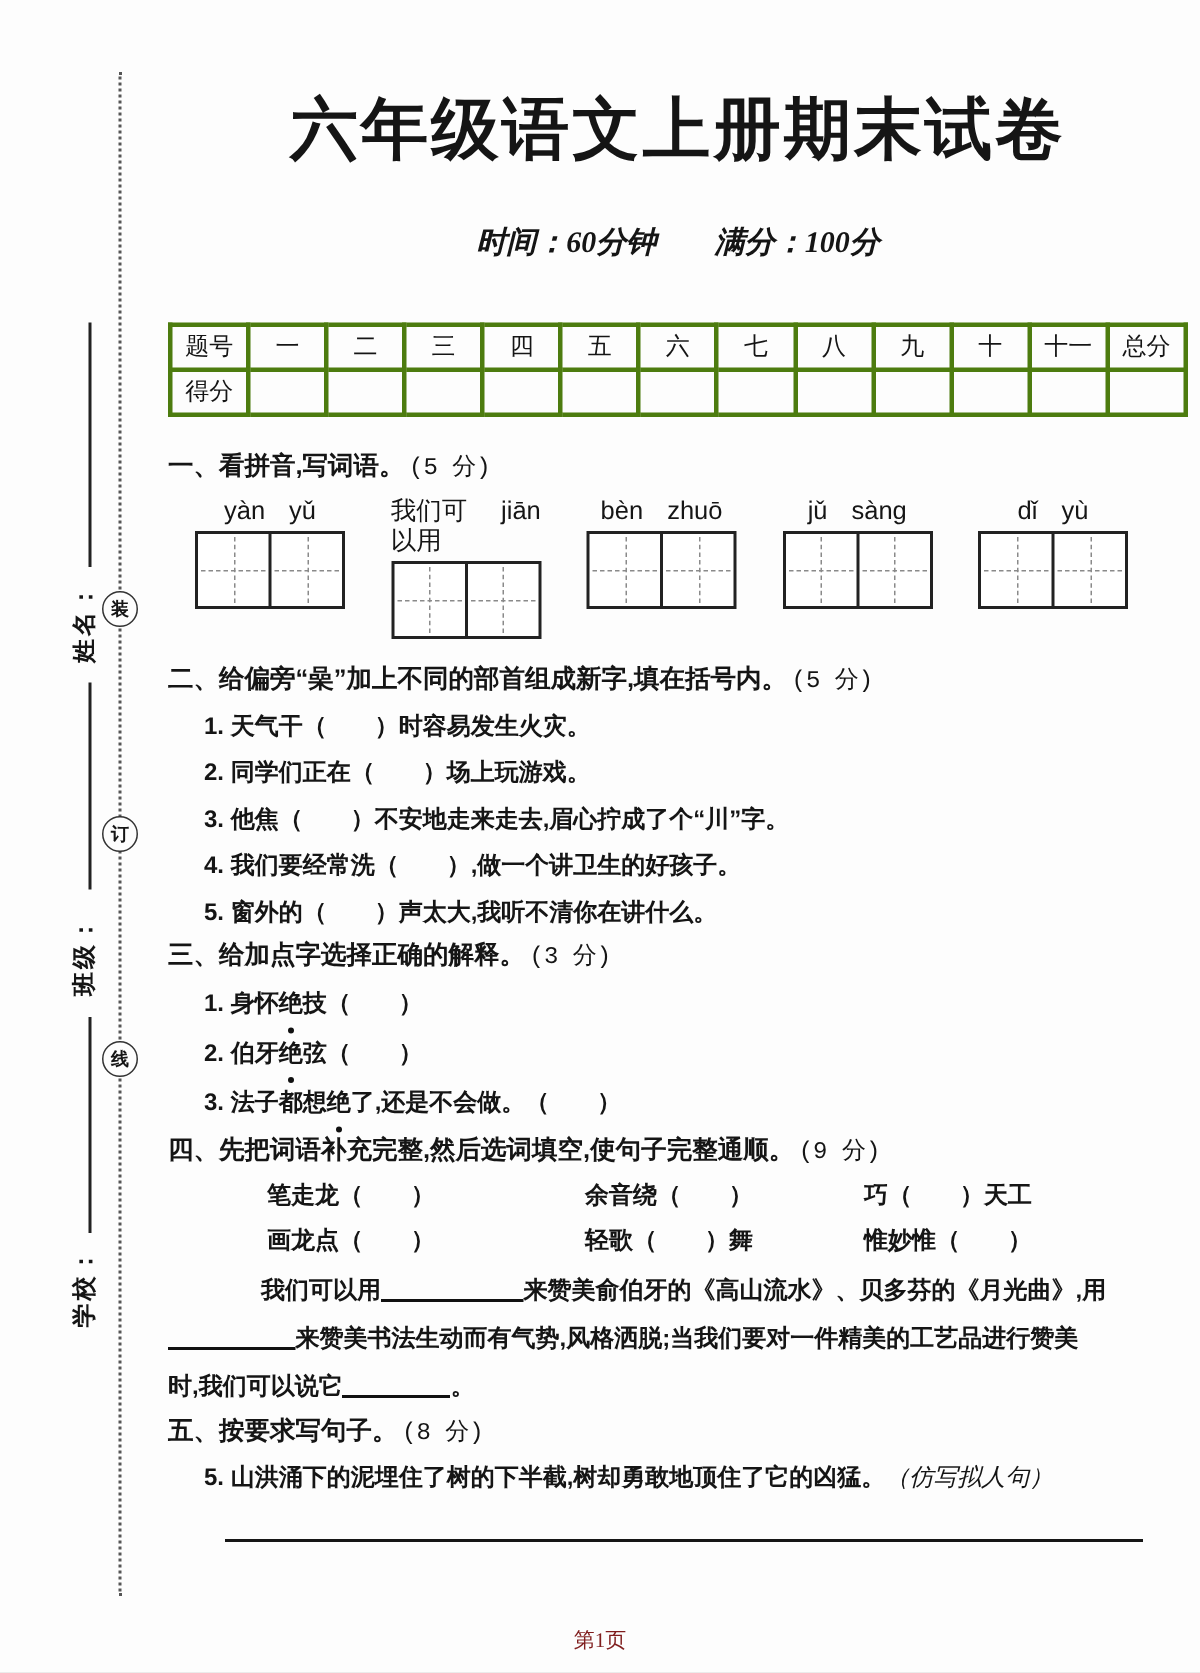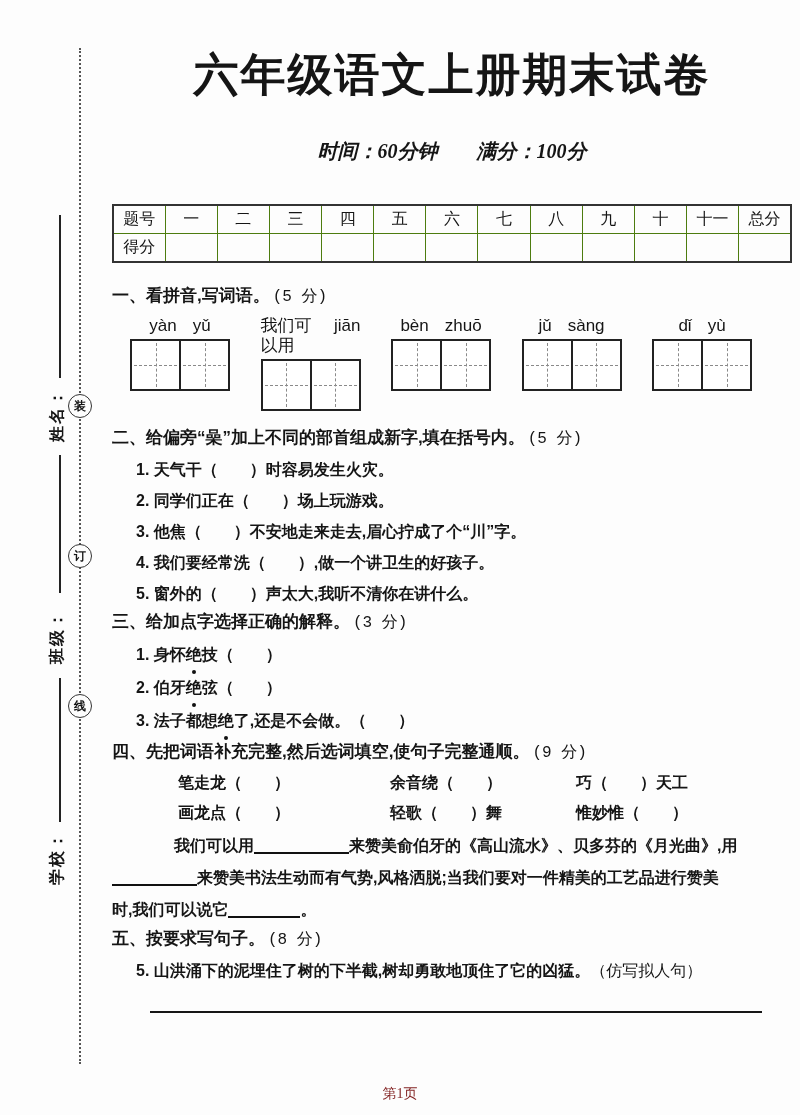--- a/index.html
+++ b/index.html
@@ -24,36 +24,36 @@
   }
   .bind-circle{
     position:absolute;left:80px;transform:translateX(-50%);
     width:22px;height:22px;border:1px solid #333;border-radius:50%;
     background:#fdfdfd;text-align:center;line-height:22px;font-size:12px;
     font-weight:bold;
   }
   
   main{position:absolute;left:112px;top:0;width:680px;}
   h1{
-    margin:16px;padding-top:33px;text-align:center;
+    margin:0;padding-top:60px;text-align:center;
     font-family:"Liberation Serif",serif;font-weight:bold;
     font-size:45px;letter-spacing:2px;line-height:52px;
   }
   .subtitle{
     text-align:center;margin-top:38px;font-size:20px;font-weight:bold;
     font-family:"Liberation Serif",serif;line-height:24px;font-style:italic;
   }
   .subtitle .gap{margin-left:34px;}
   
   .score-table{
     border-collapse:collapse;margin-top:41px;width:680px;table-layout:fixed;
     border:2px solid #333;font-family:"Liberation Serif",serif;
   }
   .score-table td{
-    border:1px solid #4d7c0f;height:27px;text-align:center;font-size:16px;padding:0;
+    border:3px solid #4d7c0f;height:27px;text-align:center;font-size:16px;padding:0;
   }
   
   .h{font-size:17px;font-weight:bold;line-height:22px;}
   .h .score{font-weight:normal;font-family:Liberation Mono, monospace;font-size:16px;margin-left:3px;}
   #sec1 .h{margin-top:22px;}
   #sec2 .h{margin-top:16px;}
   #sec3 .h{margin-top:2px;}
   #sec4 .h{margin-top:2px;}
   #sec5 .h{margin-top:2px;}
   .items{margin-top:4px;}
@@ -92,21 +92,21 @@
     display:grid;grid-template-columns:212px 186px 1fr;
     margin-left:66px;line-height:30px;font-size:16px;font-weight:bold;
   }
   #sec4-para{margin-top:2px;}
   .para-line{line-height:32px;font-size:16px;font-weight:bold;}
   .para-line.indent{text-indent:0;padding-left:62px;}
   .blank{
     display:inline-block;border-bottom:2px solid #111;height:14px;
     vertical-align:-3px;
   }
-  .note{font-family:"Liberation Serif",serif;font-weight:normal;}
+  .note{font-family:"Liberation Serif",serif;font-weight:normal;font-style:italic;}
   .answer-line{margin:25px 0 0 38px;width:612px;border-top:2px solid #161616;height:0;}
   
   .page-footer{
     position:absolute;left:0;right:0;bottom:12px;text-align:center;
     font-size:14px;font-family:"Liberation Serif",serif;color:#7f1d1d;
   }
 </style>
 </head>
 <body>
 

